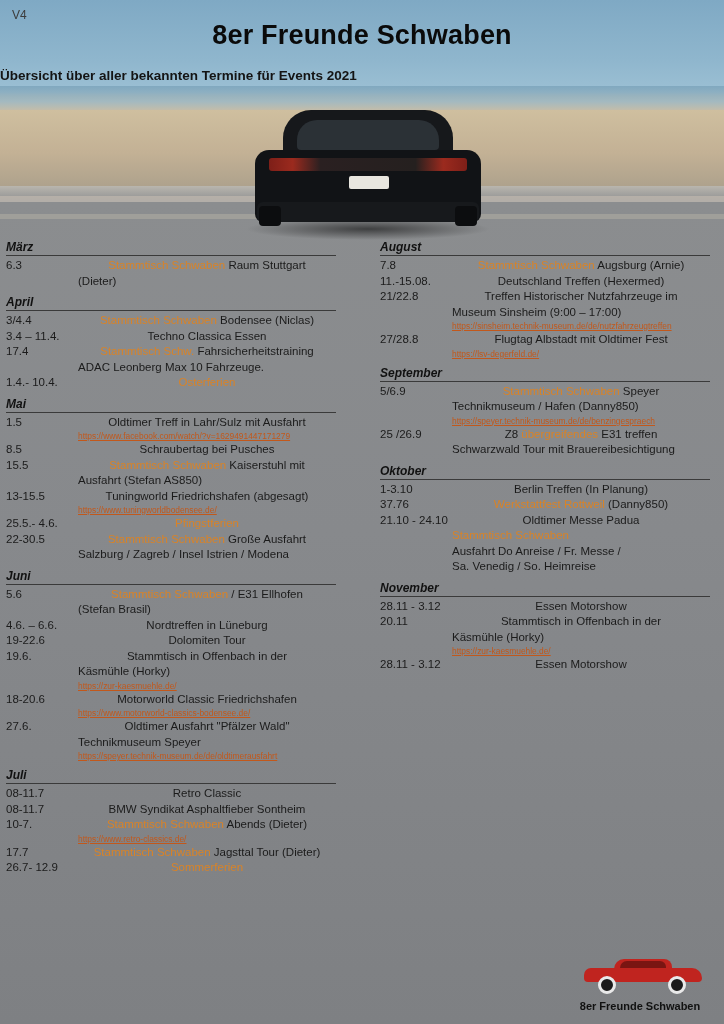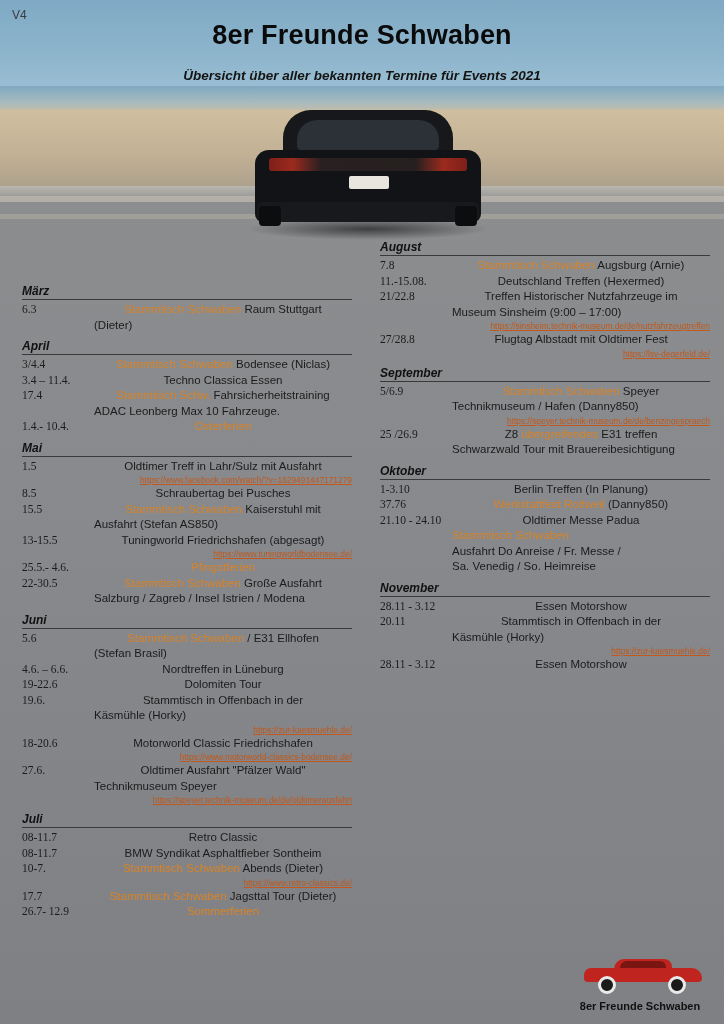--- a/index.html
+++ b/index.html
@@ -146,35 +146,34 @@
     text-align: center;
     font-size: 27px;
     font-weight: bold;
     color: #0a0a0a;
     letter-spacing: .2px;
   }
   .subtitle {
     position: absolute;
     left: 0; top: 68px;
     width: 724px;
-    text-align: center;
+    text-align: left;
     font-size: 13.5px;
     font-weight: bold;
     color: #141414;
-    font-style: italic;
   }
 
   
   .col {
     position: absolute;
     top: 240px;
     font-size: 11.5px;
     color: #1b1b1b;
   }
-  .col-left  { left: 22px;  width: 330px; margin-top: 44px; }
+  .col-left  { left: 6px;  width: 330px; }
   .col-right { left: 380px; width: 330px; }
 
   .month {
     font-weight: bold;
     font-style: italic;
     font-size: 12px;
     color: #111;
     border-bottom: 1px solid #3a3a3a;
     padding-bottom: 1px;
     margin: 6px 0 2px 0;
@@ -184,41 +183,40 @@
   .row {
     display: flex;
     align-items: flex-start;
     line-height: 15.5px;
     min-height: 15px;
   }
   .date {
     width: 72px;
     flex: 0 0 72px;
     white-space: nowrap;
-    font-family: Liberation Serif, serif;
   }
   .desc {
     flex: 1 1 auto;
     text-align: center;
   }
   .cont {
     padding-left: 72px;
     line-height: 15.5px;
   }
 
   .orange { color: #d98327; }
 
   .link {
     color: #c2581b;
     font-size: 8.4px;
     text-decoration: underline;
     line-height: 12px;
     display: block;
   }
-  .link-row { padding-left: 72px; text-align: right; }
+  .link-row { padding-left: 72px; }
 
   
   .logo {
     position: absolute;
     right: 14px; bottom: 12px;
     width: 140px; height: 54px;
   }
   .logo .car2 {
     position: absolute;
     left: 14px; top: 0px;

